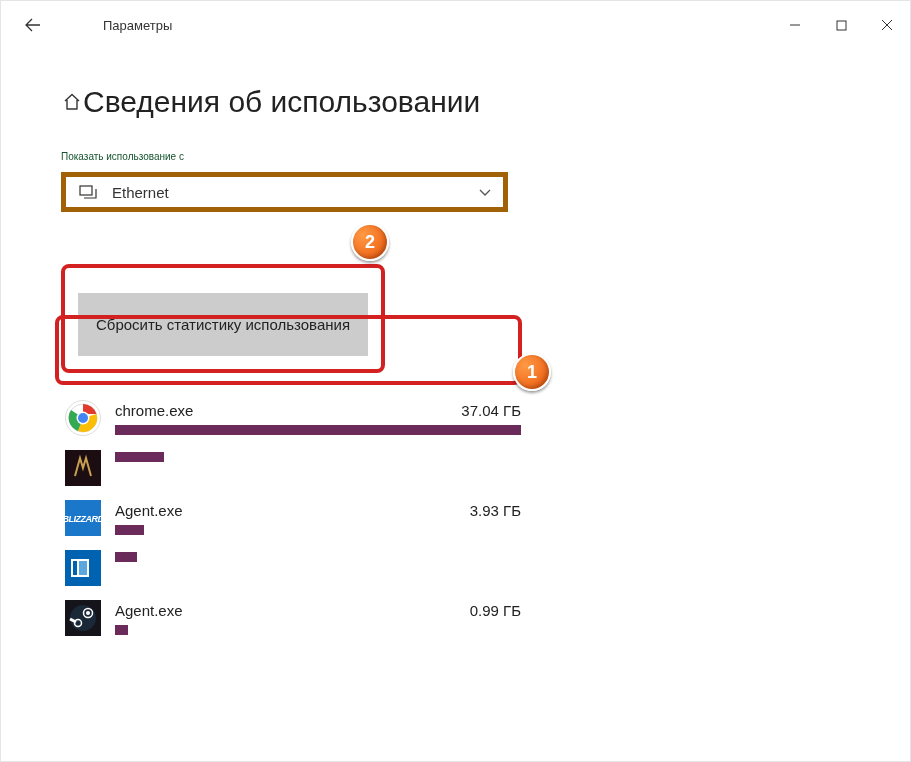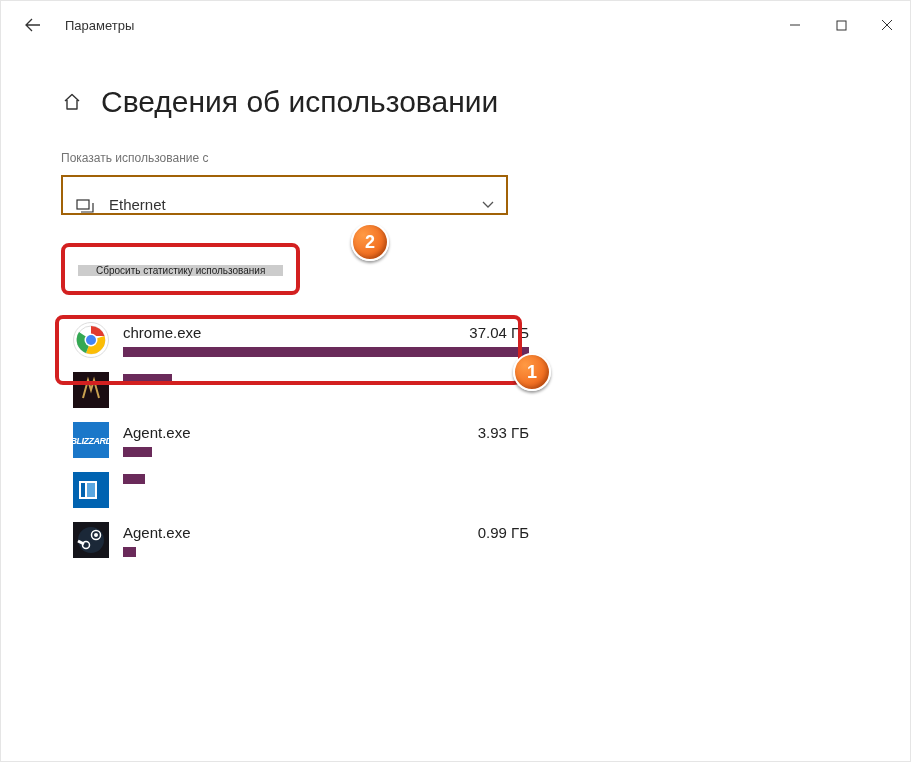--- a/index.html
+++ b/index.html
@@ -11,20 +11,21 @@
     overflow: hidden;
     position: relative;
     border: 1px solid #e5e5e5;
   }
   .titlebar {
     height: 48px;
     display: flex;
     align-items: center;
     padding-left: 14px;
     position: relative;
+    gap: 38px;
   }
   .back-btn {
     width: 36px;
     height: 36px;
     display: flex;
     align-items: center;
     justify-content: center;
     font-size: 16px;
     color: #333;
     cursor: pointer;
@@ -48,77 +49,77 @@
     justify-content: center;
     color: #333;
     cursor: pointer;
   }
   .content {
     padding: 0 60px 0 60px;
   }
   .header-row {
     display: flex;
     align-items: center;
-    gap: 18px;
     margin-top: 36px;
     margin-bottom: 32px;
   }
   .home-icon {
     width: 22px;
     height: 22px;
     display: inline-flex;
     align-items: center;
     justify-content: center;
     color: #333;
     font-size: 18px;
   }
   .page-title {
     font-size: 30px;
     font-weight: 400;
     color: #222;
   }
   .field-label {
-    font-size: 12px;
-    color: #737373;
+    font-size: 10px;
+    color: #14532d;
     margin-bottom: 10px;
   }
   .dropdown {
     width: 447px;
     height: 40px;
-    border: 2px solid #a16207;
-    display: flex;
-    align-items: flex-end;
+    border: 5px solid #a16207;
+    display: flex;
+    align-items: center;
     padding: 0 12px;
     background: #fff;
     cursor: pointer;
     position: relative;
-    margin-bottom: 28px;
+    margin-bottom: 52px;
   }
   .dropdown .dd-icon {
     width: 20px;
     display: flex;
     align-items: center;
     justify-content: center;
     margin-right: 14px;
   }
   .dropdown .dd-label {
     flex: 1;
     font-size: 15px;
     color: #333;
   }
   .dropdown .chev {
     color: #555;
   }
   .reset-btn {
-    padding: 0 18px;
+    padding: 23px 18px;
     background: #cccccc;
     border: none;
-    font-size: 10px;
+    font-size: 15px;
     color: #222;
     cursor: pointer;
+    margin-top: 12px;
   }
   .highlight-red-2 {
     border: 4px solid #d32020;
     border-radius: 8px;
     padding: 13px 13px;
     display: inline-block;
     position: relative;
     margin-bottom: 20px;
   }
   .highlight-red-1 {
@@ -145,21 +146,20 @@
     color: #fff;
     font-weight: 700;
     font-size: 18px;
     z-index: 10;
     border: 2px solid #fff;
   }
   .badge-2 { left: 350px; top: 222px; }
   .badge-1 { left: 512px; top: 352px; }
   .app-list {
     margin-top: 0;
-    margin-left: 8px;
   }
   .app-row {
     display: flex;
     align-items: flex-start;
     padding: 7px 0 7px 4px;
     width: 460px;
   }
   .app-icon {
     width: 36px;
     height: 36px;

